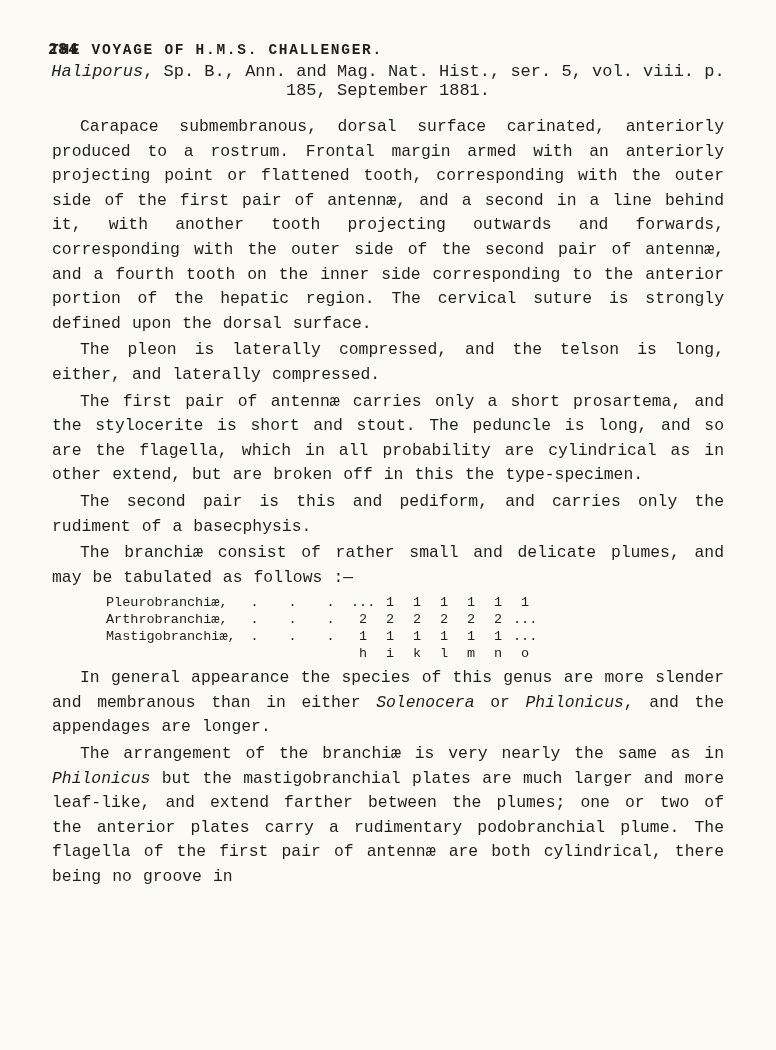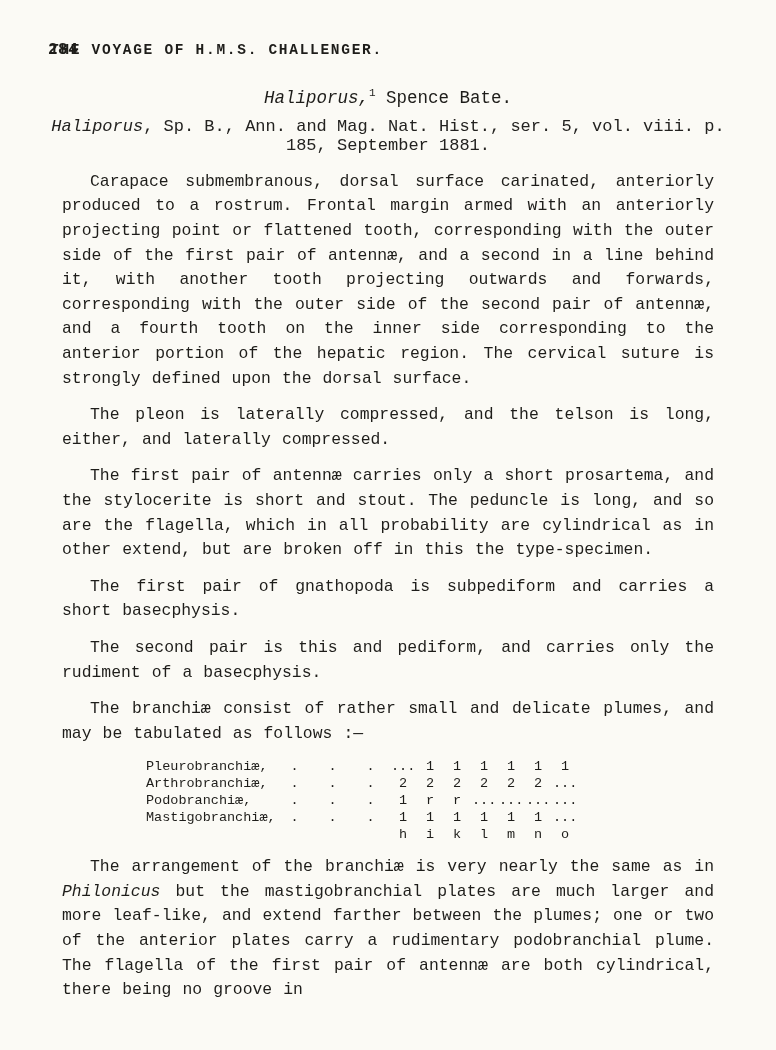--- a/index.html
+++ b/index.html
@@ -26,25 +26,25 @@
   }
 
   .species-title { text-align: center; font-size: 17.5px; margin: 25px 0 9px; }
   .species-title sup { font-size: 11px; }
   .citation { text-align: center; font-size: 17px; margin-bottom: 15px; color: #232220; }
 
   .body {
     font-size: 16.4px; line-height: 24.6px;
     text-align: justify; word-spacing: 1.2px;
   }
-  .body p { margin: 12px; text-indent: 28px; }
+  .body p { margin: 2px; text-indent: 28px; }
 
   .branch-table {
     border-collapse: collapse;
-    margin: 4px 0 4px 96px;
+    margin: 4px 0 4px 56px;
     font-size: 13.5px; line-height: 17px;
     word-spacing: 0;
   }
   .branch-table td { padding: 0; height: 17px; white-space: nowrap; }
   .branch-table td.lbl { width: 124px; text-align: left; }
   .branch-table td.dot { width: 38px; text-align: center; }
   .branch-table td.val { width: 27px; text-align: center; }
 
   .footnote {
     position: absolute; left: 0; top: 1055px; width: 776px;
@@ -57,29 +57,27 @@
 <body>
 
 <div class="page">
   <div class="content">
 
     <div class="header">
       <span class="page-number">284</span>
       <div class="running-title">THE VOYAGE OF H.M.S. CHALLENGER.</div>
     </div>
 
-    <div class="species-title"><i>Haliporus,</i><sup>1</sup><span> Spence Bate.</span></div>
 
     <div class="citation"><i>Haliporus</i><span>, Sp. B., Ann. and Mag. Nat. Hist., ser. 5, vol. viii. p. 185, September 1881.</span></div>
 
     <div class="body">
       <p>Carapace submembranous, dorsal surface carinated, anteriorly produced to a rostrum. Frontal margin armed with an anteriorly projecting point or flattened tooth, corresponding with the outer side of the first pair of antennæ, and a second in a line behind it, with another tooth projecting outwards and forwards, corresponding with the outer side of the second pair of antennæ, and a fourth tooth on the inner side corresponding to the anterior portion of the hepatic region. The cervical suture is strongly defined upon the dorsal surface.</p>
       <p>The pleon is laterally compressed, and the telson is long, either, and laterally compressed.</p>
       <p>The first pair of antennæ carries only a short prosartema, and the stylocerite is short and stout. The peduncle is long, and so are the flagella, which in all probability are cylindrical as in other extend, but are broken off in this the type-specimen.</p>
-      <p>The first pair of gnathopoda is subpediform and carries a short basecphysis.</p>
       <p>The second pair is this and pediform, and carries only the rudiment of a basecphysis.</p>
       <p>The branchiæ consist of rather small and delicate plumes, and may be tabulated as follows :—</p>
 
       <table class="branch-table">
         <tbody>
           <tr>
             <td class="lbl">Pleurobranchiæ,</td>
             <td class="dot">.</td>
             <td class="dot">.</td>
             <td class="dot">.</td>
@@ -98,33 +96,20 @@
             <td class="dot">.</td>
             <td class="val">2</td>
             <td class="val">2</td>
             <td class="val">2</td>
             <td class="val">2</td>
             <td class="val">2</td>
             <td class="val">2</td>
             <td class="val">...</td>
           </tr>
           <tr>
-            <td class="lbl">Podobranchiæ,</td>
-            <td class="dot">.</td>
-            <td class="dot">.</td>
-            <td class="dot">.</td>
-            <td class="val">1</td>
-            <td class="val">r</td>
-            <td class="val">r</td>
-            <td class="val">...</td>
-            <td class="val">...</td>
-            <td class="val">...</td>
-            <td class="val">...</td>
-          </tr>
-          <tr>
             <td class="lbl">Mastigobranchiæ,</td>
             <td class="dot">.</td>
             <td class="dot">.</td>
             <td class="dot">.</td>
             <td class="val">1</td>
             <td class="val">1</td>
             <td class="val">1</td>
             <td class="val">1</td>
             <td class="val">1</td>
             <td class="val">1</td>
@@ -139,19 +124,20 @@
             <td class="val">i</td>
             <td class="val">k</td>
             <td class="val">l</td>
             <td class="val">m</td>
             <td class="val">n</td>
             <td class="val">o</td>
           </tr>
         </tbody>
       </table>
 
+      <p><span>In general appearance the species of this genus are more slender and membranous than in either </span><i>Solenocera</i><span> or </span><i>Philonicus</i><span>, and the appendages are longer.</span></p>
 
       <p><span>The arrangement of the branchiæ is very nearly the same as in </span><i>Philonicus</i><span> but the mastigobranchial plates are much larger and more leaf-like, and extend farther between the plumes; one or two of the anterior plates carry a rudimentary podobranchial plume. The flagella of the first pair of antennæ are both cylindrical, there being no groove in</span></p>
     </div>
   </div>
 
   <div class="footnote"><sup>1</sup><span> From </span><span class="greek">ἁλιπόρος</span><span>, going through the sea.</span></div>
 </div>
 
 </body></html>

